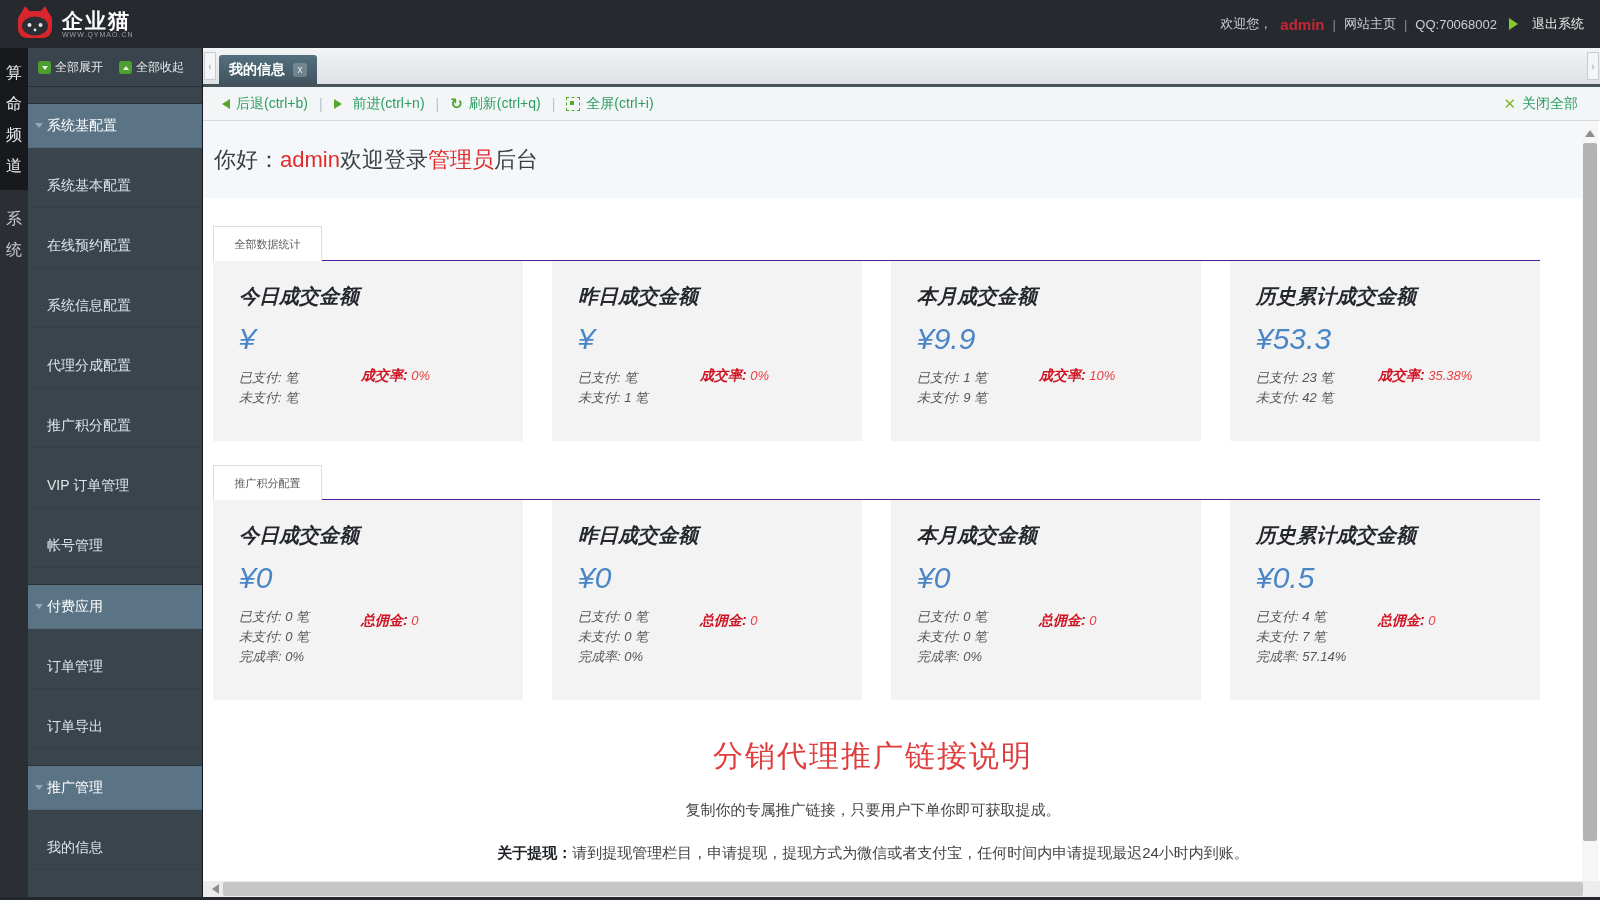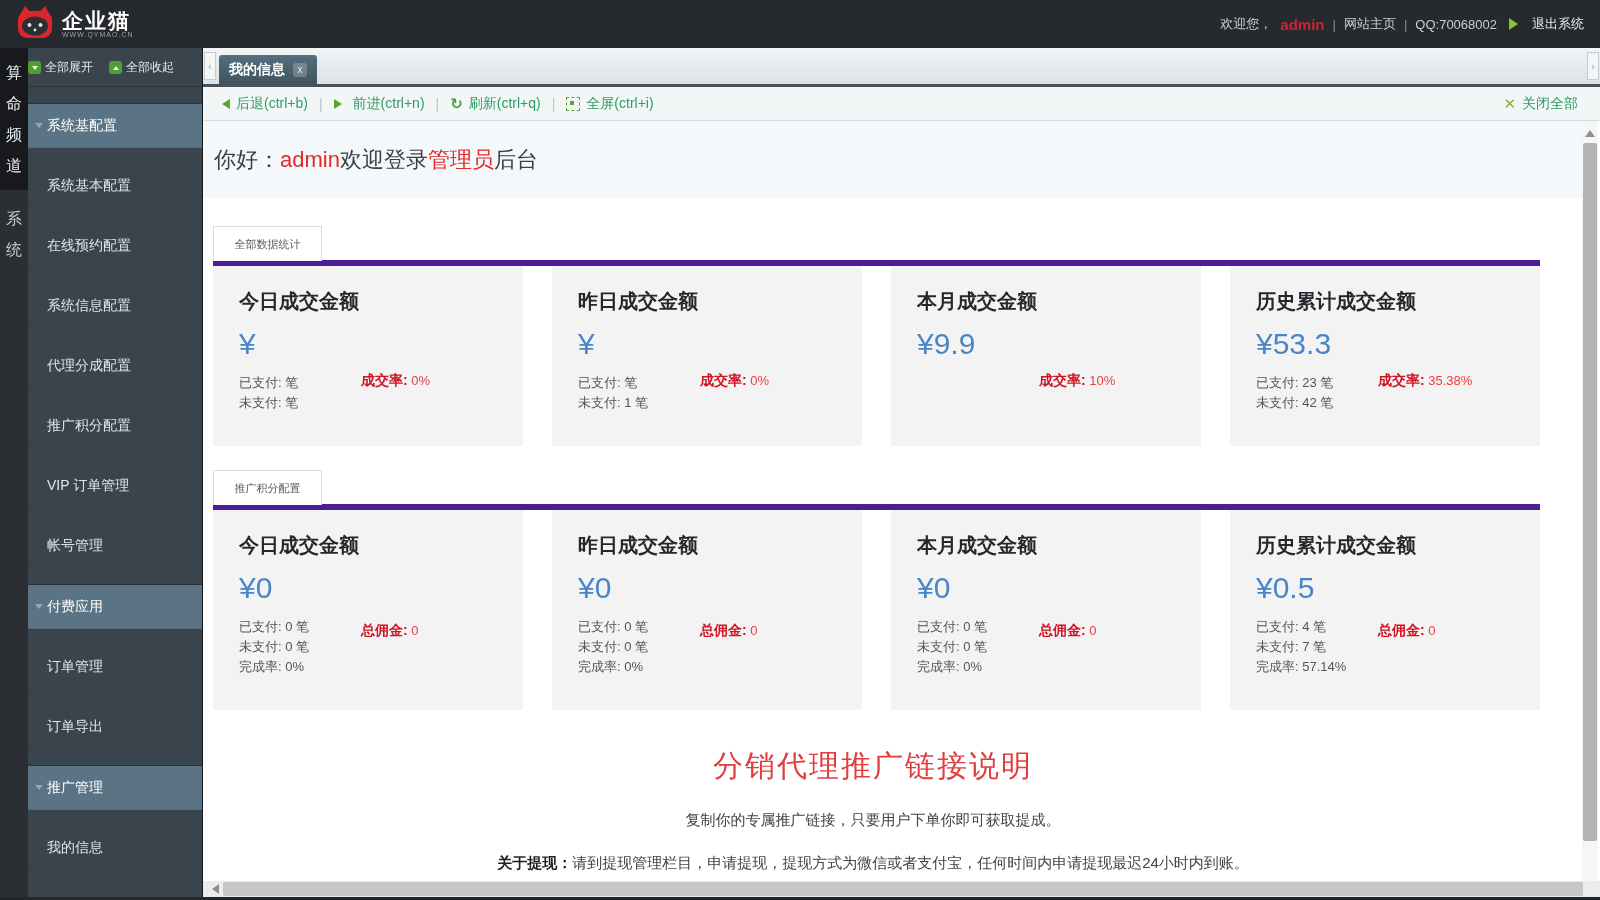--- a/index.html
+++ b/index.html
@@ -22,21 +22,21 @@
   
   .strip{position:absolute;left:0;top:48px;width:28px;bottom:0;background:#2b2f34;}
   .strip-item{width:28px;word-break:break-all;line-height:31px;font-size:16px;color:#c6ccd1;
               text-align:center;padding:9px 0;}
   .strip-item.active{background:#17191d;color:#e9edf0;}
   .strip-item.second{margin-top:4px;}
 
   
   .sidebar{position:absolute;left:28px;top:48px;width:175px;bottom:0;background:#3a444c;
            border-right:1px solid #1f2478;border-right:1px solid #14181c;box-sizing:border-box;}
-  .side-actions{height:38px;display:flex;align-items:center;gap:16px;
+  .side-actions{height:38px;display:flex;align-items:center;padding-left:10px;gap:16px;
                 color:#e8ecee;font-size:12px;border-bottom:1px solid #2b3339;}
   .side-action{display:flex;align-items:center;gap:4px;}
   .sq-icon{width:13px;height:13px;background:#4da02f;border-radius:3px;position:relative;display:inline-block;}
   .sq-icon::after{content:"";position:absolute;left:3.5px;}
   .sq-icon.down::after{top:5px;border:3px solid transparent;border-top:4px solid #eaf6e2;}
   .sq-icon.up::after{top:2px;border:3px solid transparent;border-bottom:4px solid #eaf6e2;}
   .menu{margin:0;padding:0;list-style:none;}
   .menu-item{height:43px;line-height:43px;padding-left:19px;font-size:14px;color:#dfe5e8;
              border-bottom:1px solid rgba(0,0,0,0.07);cursor:pointer;margin-top:16px;}
   .menu-item.group{background:#5a7485;color:#ffffff;position:relative;border-top:1px solid #2a3238;}
@@ -78,21 +78,21 @@
   .greeting{height:77px;background:#f4f8fa;display:flex;align-items:center;padding-left:11px;
             font-size:22px;color:#3a3f44;}
   .greeting .red{color:#e02b2b;}
 
   .inner{padding-left:10px;width:1327px;}
   .stat-tab{width:109px;height:35px;line-height:35px;text-align:center;background:#fff;
             border:1px solid #dcdcdc;border-bottom:none;box-sizing:border-box;font-size:11px;
             color:#5a5a5a;position:relative;z-index:2;}
   .sec1 .stat-tab{margin-top:28px;}
   .sec2 .stat-tab{margin-top:24px;}
-  .cards-row{display:flex;gap:29px;border-top:6px solid #4c1d95;margin-top:-1px;position:relative;z-index:1;}
+  .cards-row{display:flex;gap:29px;border-top:1px solid #4c1d95;margin-top:-1px;position:relative;z-index:1;font-style:italic;}
   .card{width:310px;box-sizing:border-box;background:#f3f3f4;position:relative;padding:18px 0 0 26px;}
   .sec1 .card{height:180px;}
   .sec2 .card{height:200px;}
   .card-title{font-size:20px;font-weight:bold;color:#24282c;margin-top:4px;}
   .card-amount{font-size:30px;color:#4a86c6;margin-top:12px;}
   .card-lines{margin-top:12px;font-size:13px;color:#555;line-height:20px;}
   .card-extra{position:absolute;left:148px;font-size:13px;}
   .sec1 .card-extra{top:106px;}
   .sec2 .card-extra{top:112px;}
   .card-extra b{color:#cf1322;font-size:14px;}
@@ -259,20 +259,24 @@
             </div>
             <div class="card-extra">
               <b>成交率:</b>
               <span>0%</span>
             </div>
           </div>
 
           <div class="card">
             <div class="card-title">本月成交金额</div>
             <div class="card-amount">¥9.9</div>
+            <div class="card-lines">
+              <div>已支付: 1 笔</div>
+              <div>未支付: 9 笔</div>
+            </div>
             <div class="card-extra">
               <b>成交率:</b>
               <span>10%</span>
             </div>
           </div>
 
           <div class="card">
             <div class="card-title">历史累计成交金额</div>
             <div class="card-amount">¥53.3</div>
             <div class="card-lines">

